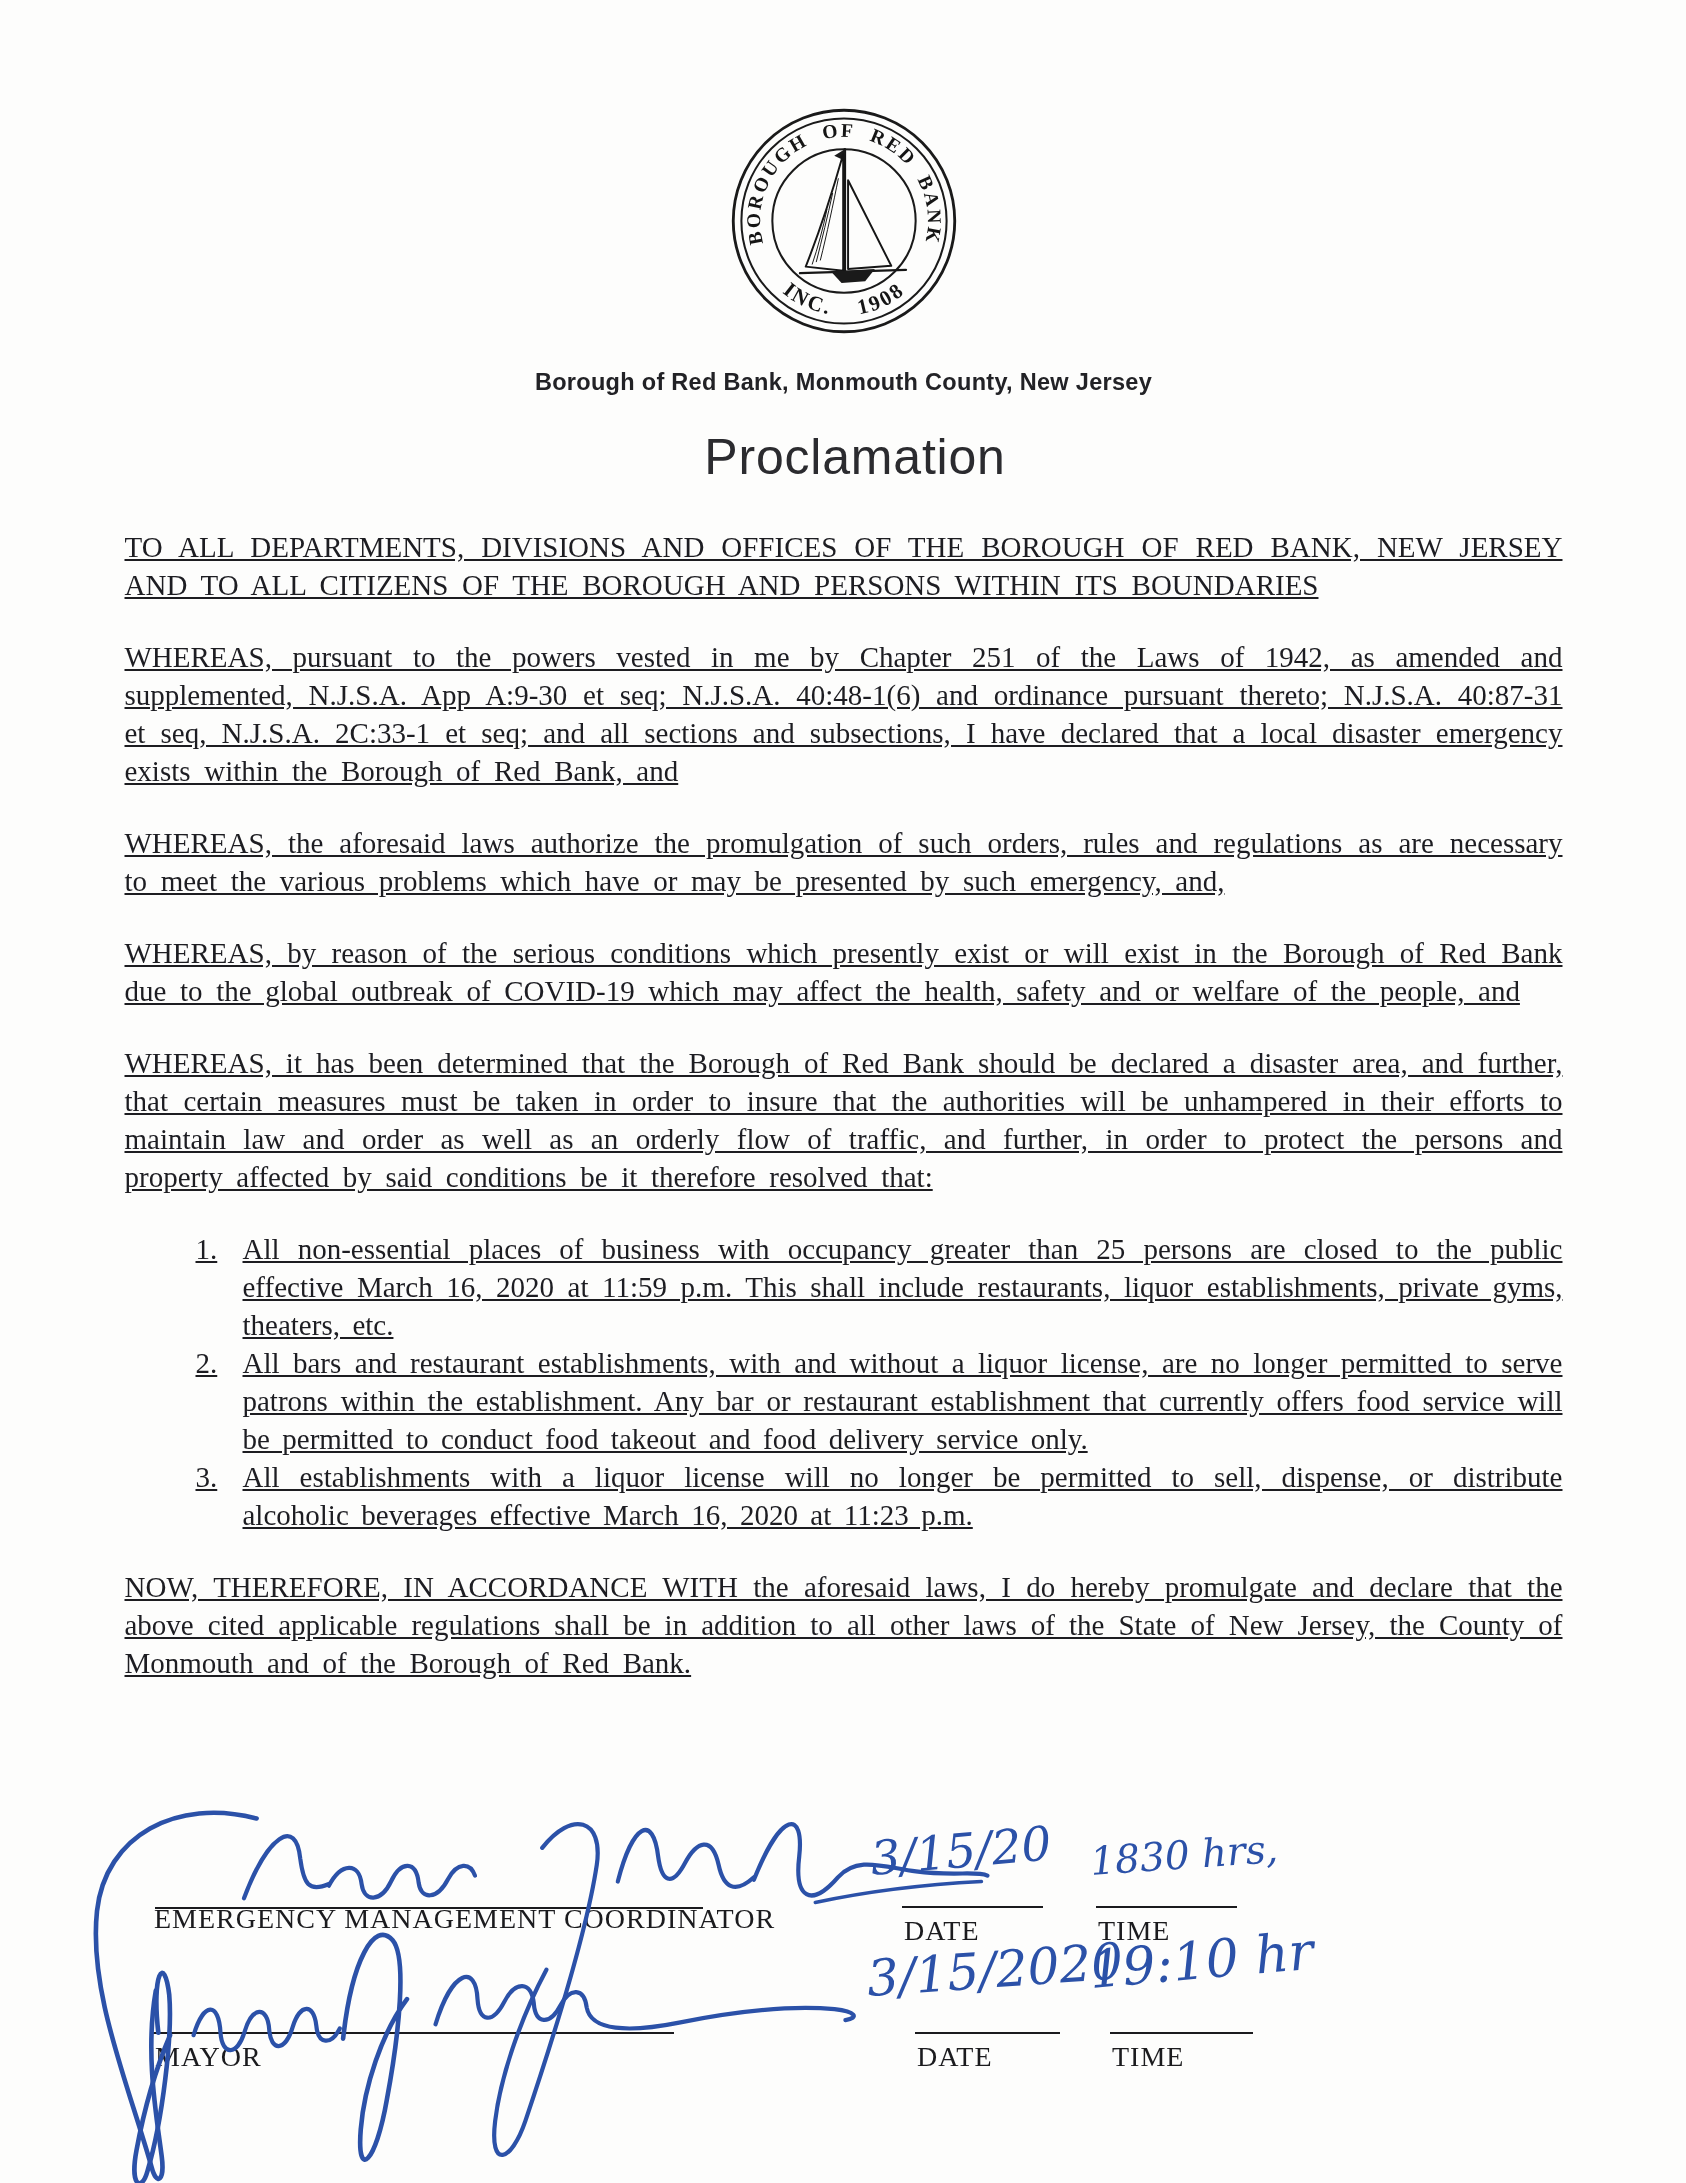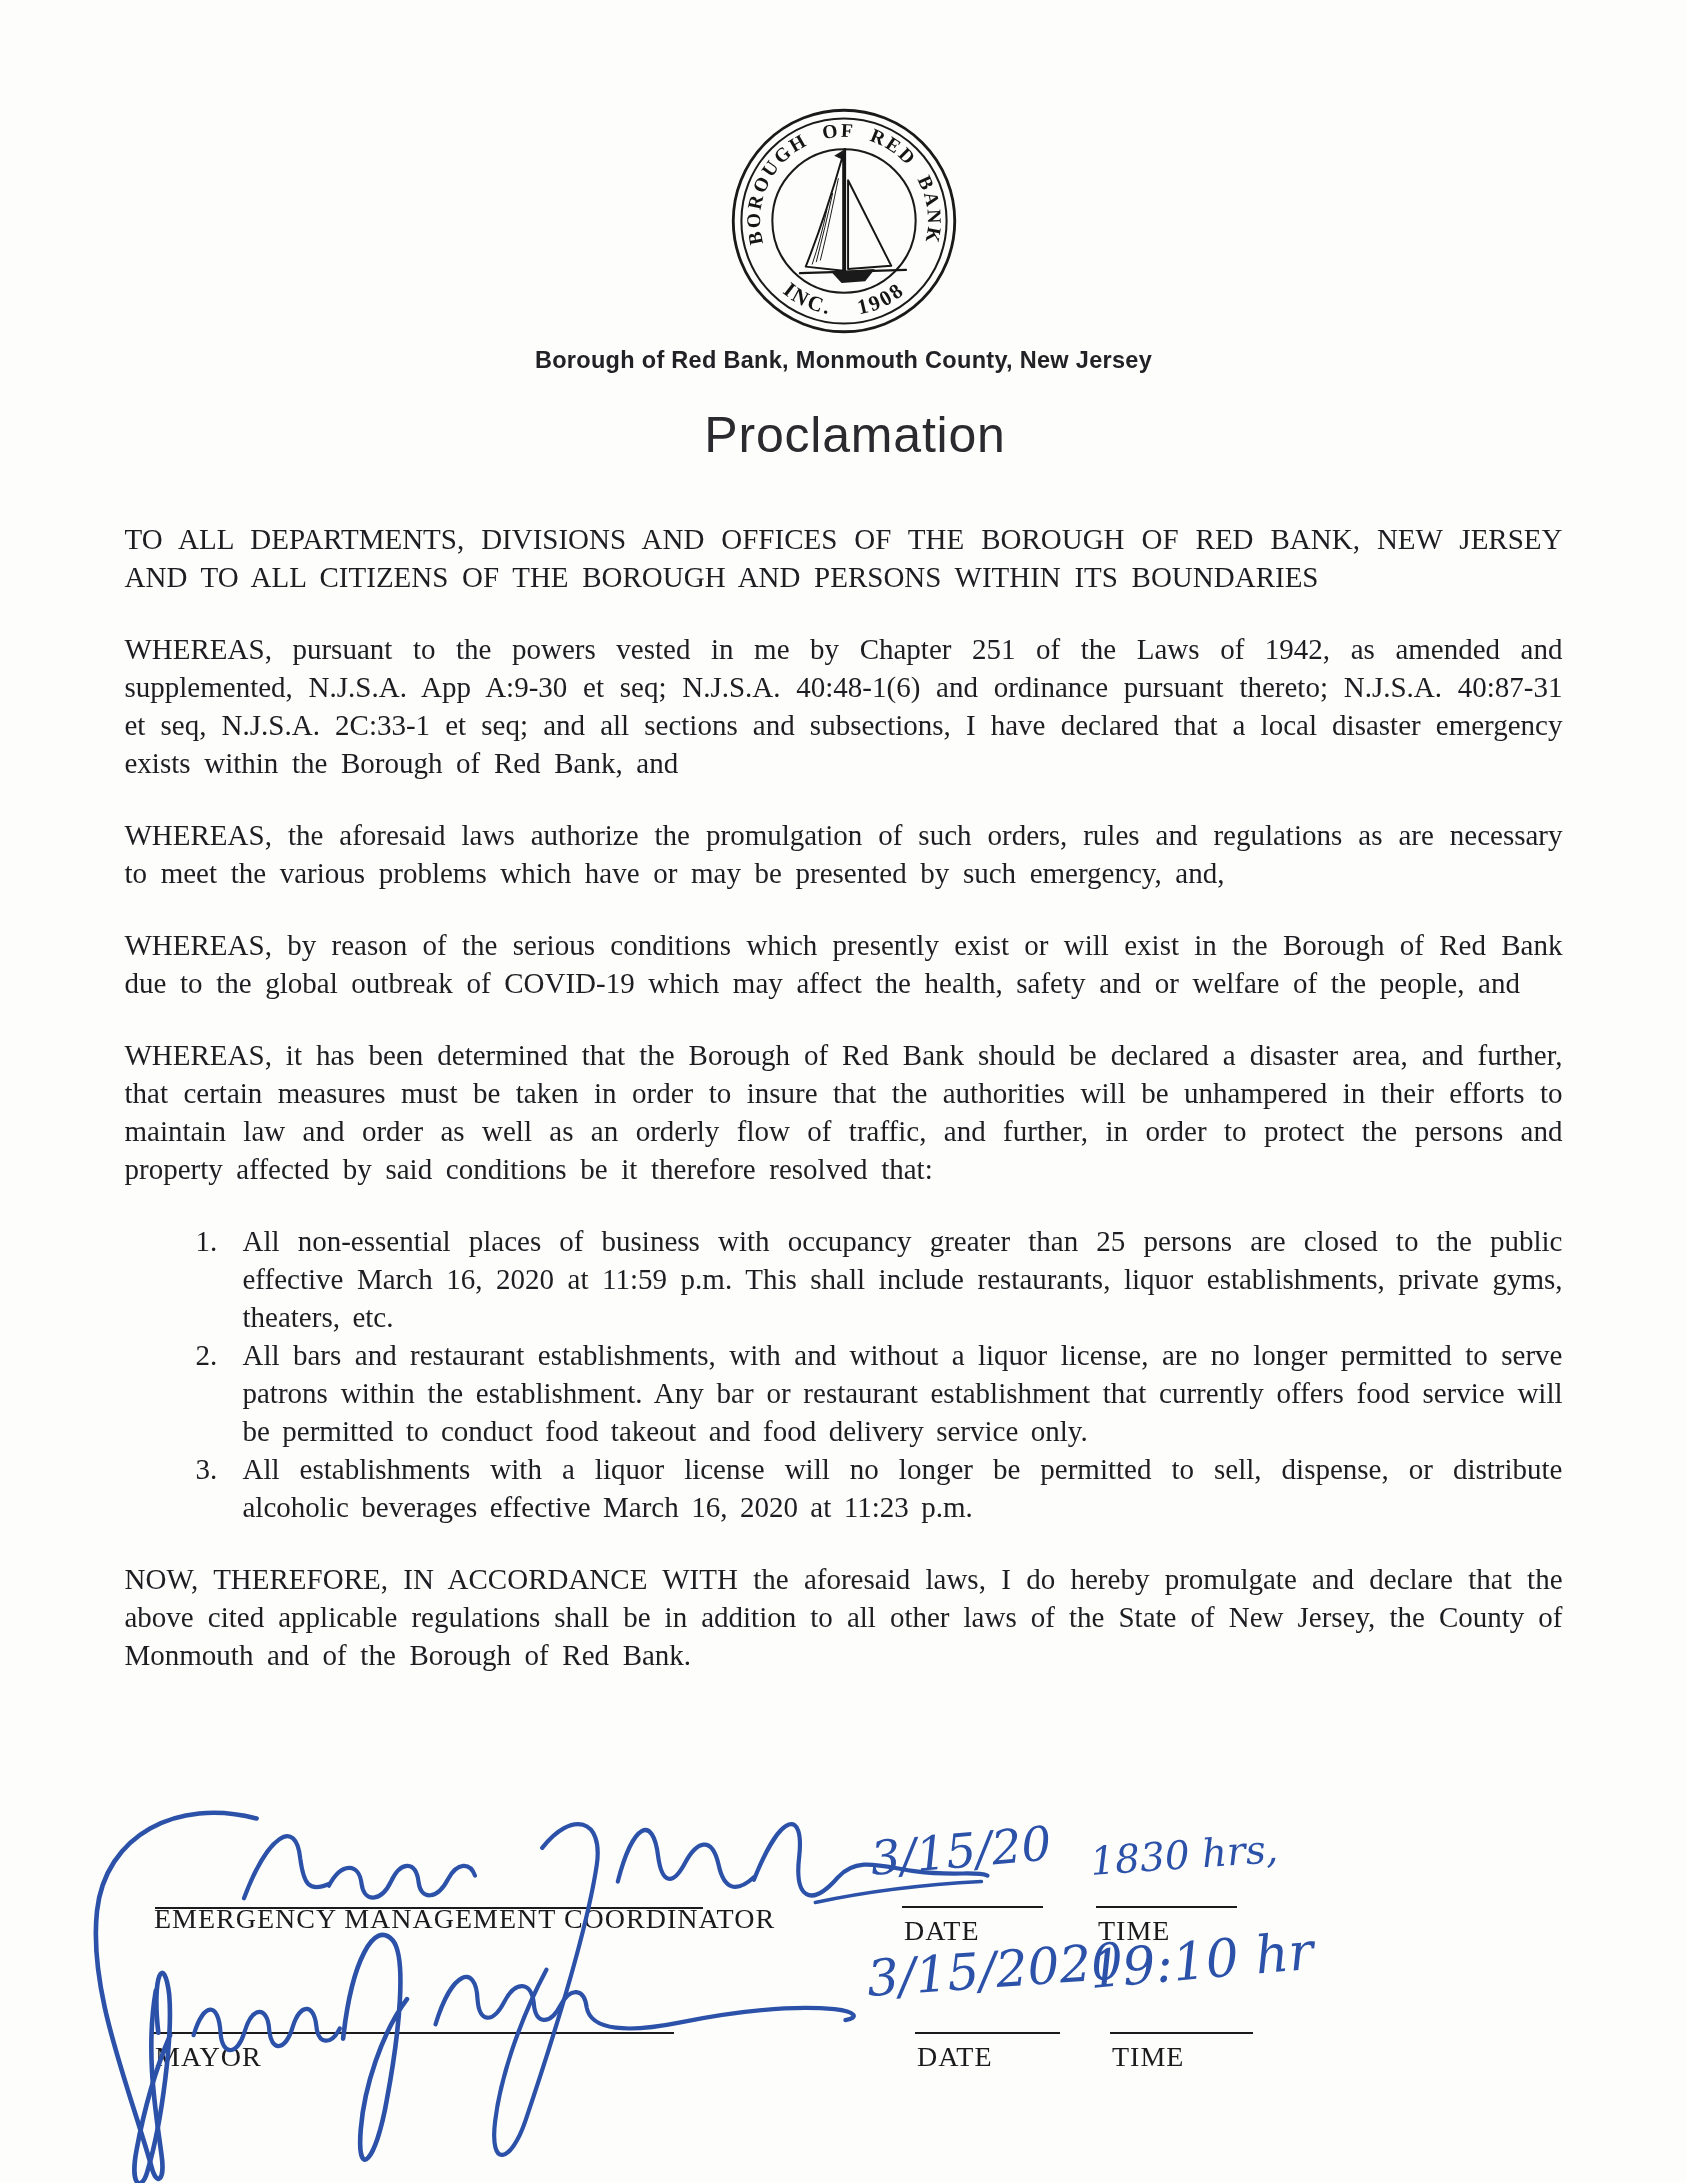--- a/index.html
+++ b/index.html
@@ -13,35 +13,35 @@
   }
   
   .doc-header{text-align:center;}
   .seal{display:block;margin:107px auto 0 auto;}
   .seal-ring{fill:none;stroke:#1a1a1a;}
   .seal-text{font-family:"Liberation Serif",serif;font-weight:700;fill:#151515;}
   .seal-top{font-size:24px;letter-spacing:3px;word-spacing:9px;}
   .seal-bottom{font-size:26px;letter-spacing:3px;word-spacing:26px;}
   .boat{stroke:#161616;fill:none;stroke-linecap:round;stroke-linejoin:round;}
   .org-line{
-    margin-top:12px;
+    margin-top:34px;
     font-family:"Liberation Sans",sans-serif;
     font-weight:bold;font-size:23.5px;color:#222226;
     letter-spacing:0.3px;
   }
   .title{margin:30px 0 0 0;font-weight:400;}
   .title span{
     display:block;
     font-family:"Liberation Sans",sans-serif;
     font-size:50px;line-height:63px;color:#2b2b2f;
     letter-spacing:0.8px;
     padding-left:23px;
   }
   
-  .doc-body{width:1438px;margin:53px auto 0 auto;}
+  .doc-body{width:1438px;margin:39px auto 0 auto;text-decoration:underline;}
   .body-p{
     font-size:29px;line-height:38px;
     text-align:justify;word-spacing:.22em;
     margin:0 0 34px 0;color:#1d1d22;
   }
   .res-list{list-style:none;margin:0 0 34px 0;padding:0 0 0 71px;}
   .res-item{display:flex;font-size:29px;line-height:38px;word-spacing:.18em;color:#1d1d22;}
   .res-item .num{flex:none;width:47px;}
   .res-item .li-text{flex:1;text-align:justify;}
   

